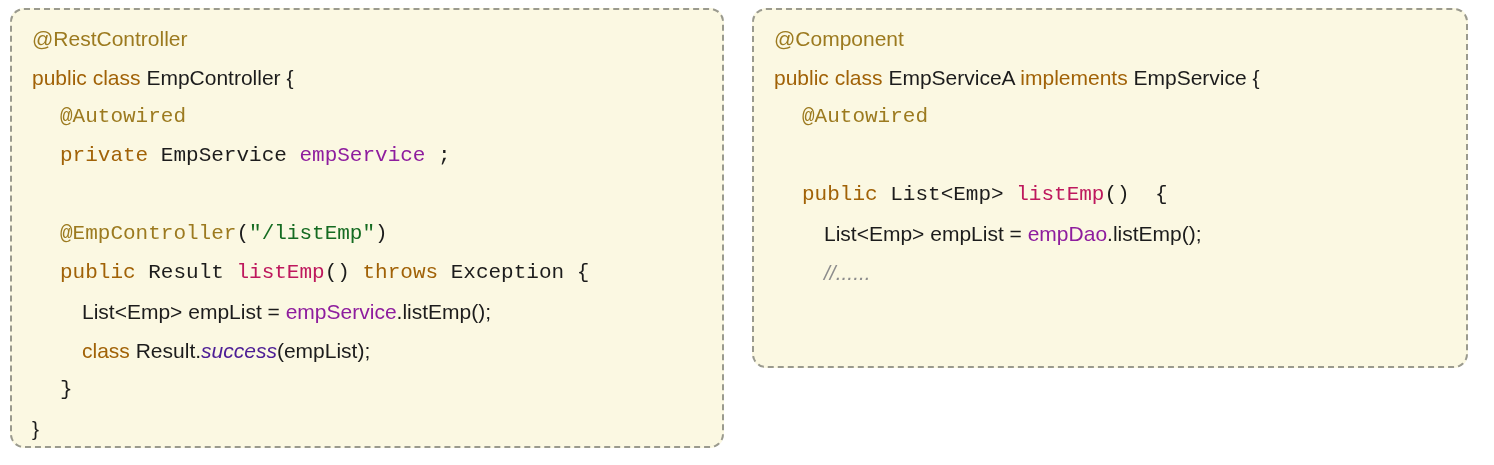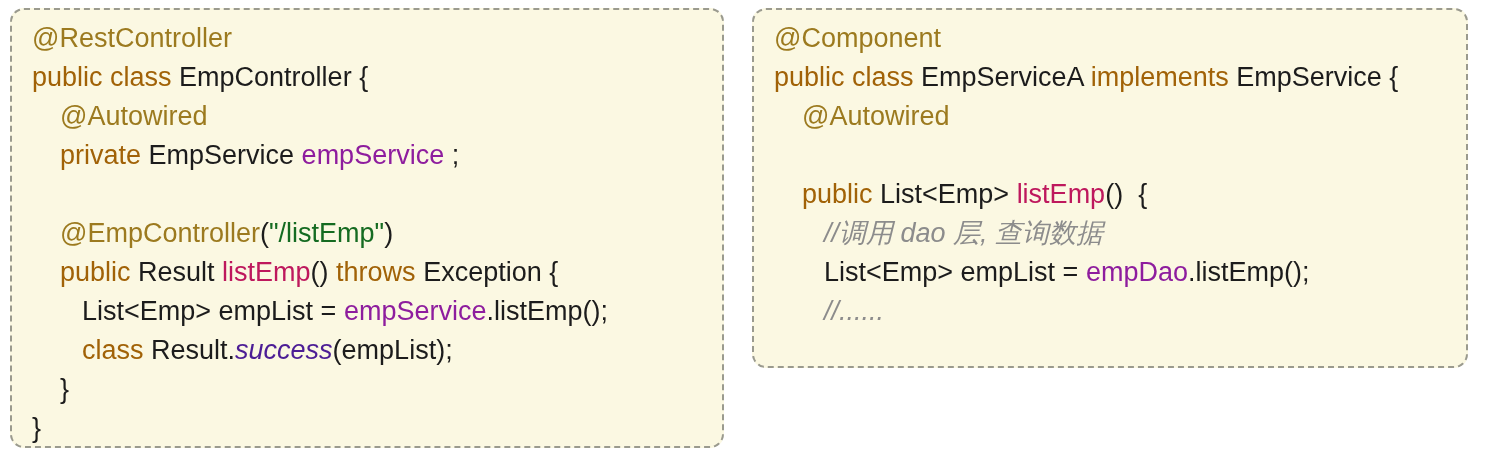--- a/index.html
+++ b/index.html
@@ -34,25 +34,25 @@
   .panel-service {
     left: 752px;
     top: 8px;
     width: 716px;
     height: 360px;
   }
   .code-line {
     white-space: pre;
     height: 39px;
     line-height: 39px;
-    font-size: 27px;
+    font-size: 21px;
     color: #1c1c1c;
   }
   .ind0 { padding-left: 0; }
-  .ind1 { padding-left: 28px; }
+  .ind1 { padding-left: 28px; font-family: Liberation Mono, monospace; }
   .ind2 { padding-left: 50px; }
   .tk-plain  { color: #1c1c1c; }
   .tk-kw     { color: #a16207; }
   .tk-ann    { color: #9c7a1f; }
   .tk-str    { color: #156b21; }
   .tk-field  { color: #8e1d9e; }
   .tk-method { color: #be185d; }
   .tk-cmt    { color: #8c8c8c; font-style: italic; }
   .tk-static { color: #4c1d95; font-style: italic; }
 </style>
@@ -72,17 +72,16 @@
       <div class="code-line ind2"><span class="tk-kw">class</span><span class="tk-plain"> Result.</span><span class="tk-static">success</span><span class="tk-plain">(empList);</span></div>
       <div class="code-line ind1"><span class="tk-plain">}</span></div>
       <div class="code-line ind0"><span class="tk-plain">}</span></div>
     </div>
   <div class="code-panel panel-service">
       <div class="code-line ind0"><span class="tk-ann">@Component</span></div>
       <div class="code-line ind0"><span class="tk-kw">public class</span><span class="tk-plain"> EmpServiceA </span><span class="tk-kw">implements</span><span class="tk-plain"> EmpService {</span></div>
       <div class="code-line ind1"><span class="tk-ann">@Autowired</span></div>
       <div class="code-line ind0"></div>
       <div class="code-line ind1"><span class="tk-kw">public</span><span class="tk-plain"> List&lt;Emp&gt; </span><span class="tk-method">listEmp</span><span class="tk-plain">()  {</span></div>
-      <div class="code-line ind2"><span class="tk-cmt">//调用 dao 层, 查询数据</span></div>
       <div class="code-line ind2"><span class="tk-plain">List&lt;Emp&gt; empList = </span><span class="tk-field">empDao</span><span class="tk-plain">.listEmp();</span></div>
       <div class="code-line ind2"><span class="tk-cmt">//......</span></div>
     </div>
 </div>
 
 </body></html>

